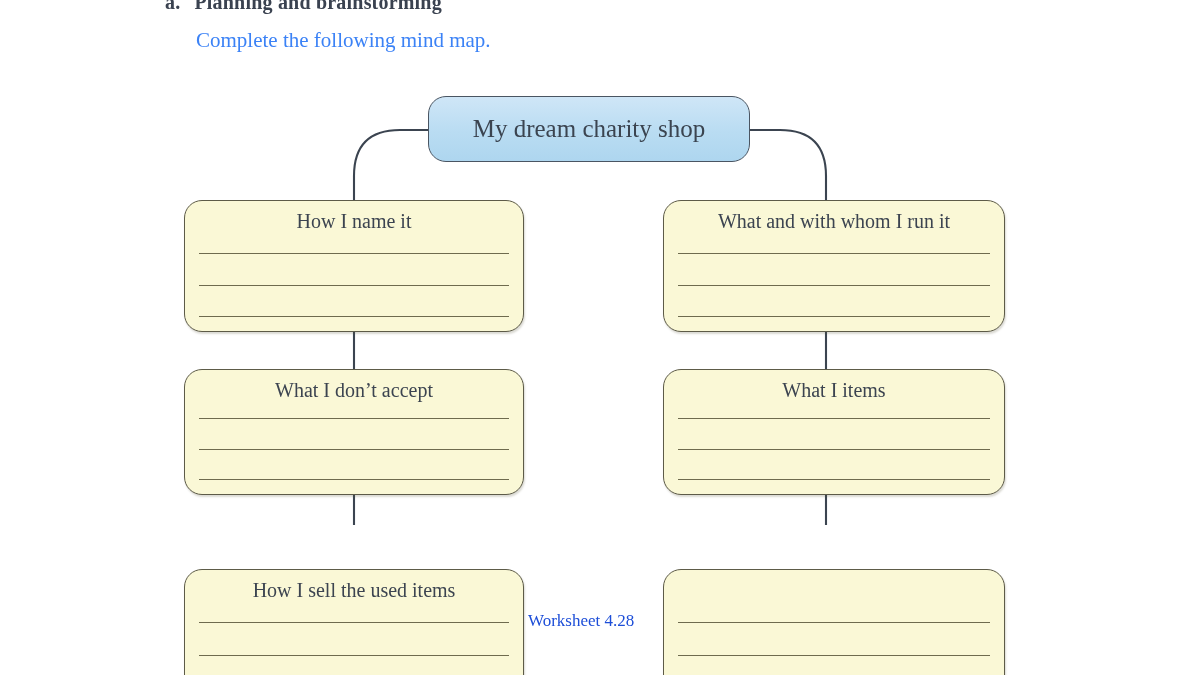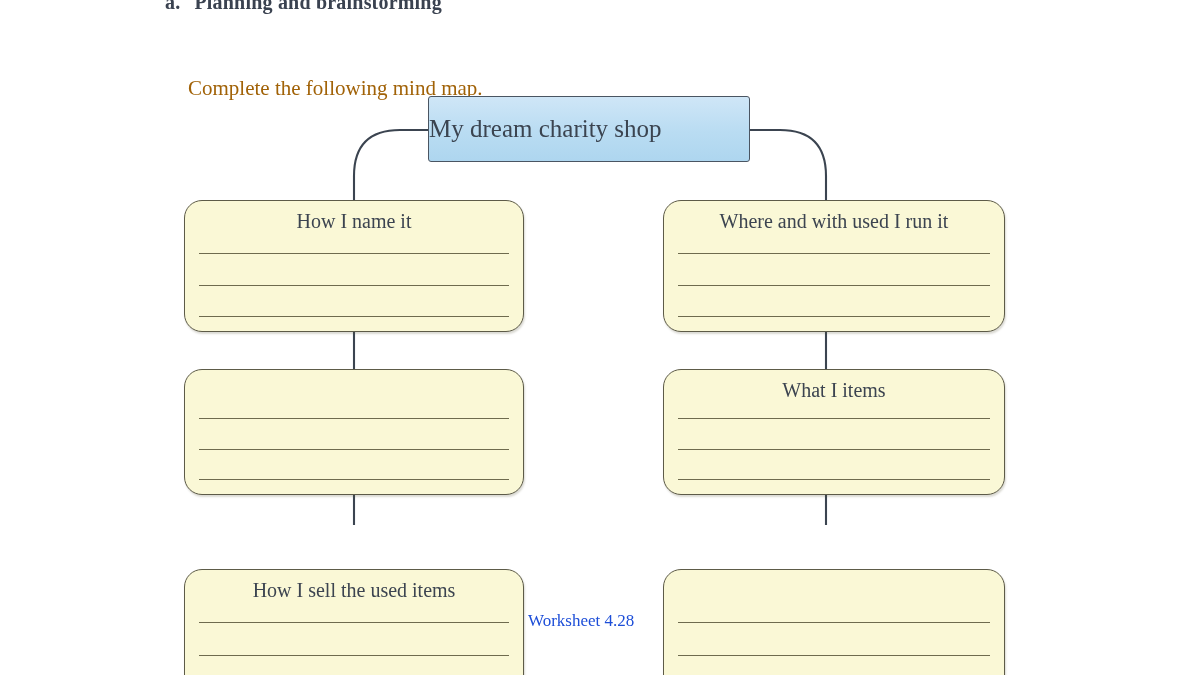--- a/index.html
+++ b/index.html
@@ -26,26 +26,25 @@
     color: #3a4250;
     letter-spacing: .2px;
     white-space: nowrap;
   }
   #heading-marker {
     display: inline-block;
     margin-right: 14px;
   }
   #worksheet-instruction {
     position: absolute;
-    left: 188px;
+    left: 196px;
     top: 28px;
     font-size: 21px;
-    color: #a16207;
-    white-space: nowrap;
-    margin-top: 48px;
+    color: #3b82f6;
+    white-space: nowrap;
   }
 
   
   #connector-layer {
     position: absolute;
     left: 0;
     top: 0;
     width: 1200px;
     height: 675px;
     pointer-events: none;
@@ -53,25 +52,25 @@
 
   
   #central-node {
     position: absolute;
     left: 428px;
     top: 96px;
     width: 322px;
     height: 66px;
     background: linear-gradient(180deg, #cfe6f7 0%, #b9dcf2 55%, #aed6ef 100%);
     border: 1.6px solid #4a5562;
-    border-radius: 3px;
+    border-radius: 18px;
     box-sizing: border-box;
     display: flex;
     align-items: center;
-    justify-content: flex-start;
+    justify-content: center;
   }
   #central-node-label {
     font-size: 25px;
     color: #3b4450;
     white-space: nowrap;
   }
 
   
   .branch-node {
     position: absolute;
@@ -161,38 +160,39 @@
 <div class="branch-node col-left row-1">
   <div class="branch-title">How I name it</div>
   <div class="rule-stack">
     <div class="rule-line r1"></div>
     <div class="rule-line r2"></div>
     <div class="rule-line r3"></div>
   </div>
 </div>
 
 <div class="branch-node col-left row-2">
+  <div class="branch-title">What I don’t accept</div>
   <div class="rule-stack">
     <div class="rule-line r1"></div>
     <div class="rule-line r2"></div>
     <div class="rule-line r3"></div>
   </div>
 </div>
 
 <div class="branch-node col-left row-3">
   <div class="branch-title">How I sell the used items</div>
   <div class="rule-stack">
     <div class="rule-line r1"></div>
     <div class="rule-line r2"></div>
     <div class="rule-line r3"></div>
   </div>
 </div>
 
 <div class="branch-node col-right row-1">
-  <div class="branch-title">Where and with used I run it</div>
+  <div class="branch-title">What and with whom I run it</div>
   <div class="rule-stack">
     <div class="rule-line r1"></div>
     <div class="rule-line r2"></div>
     <div class="rule-line r3"></div>
   </div>
 </div>
 
 <div class="branch-node col-right row-2">
   <div class="branch-title">What I items</div>
   <div class="rule-stack">

